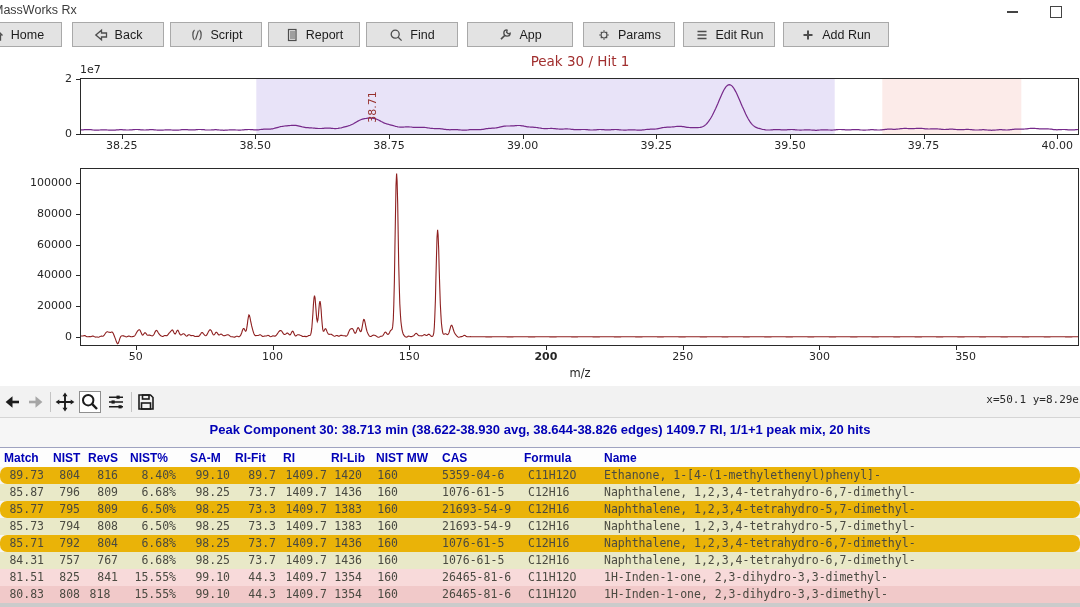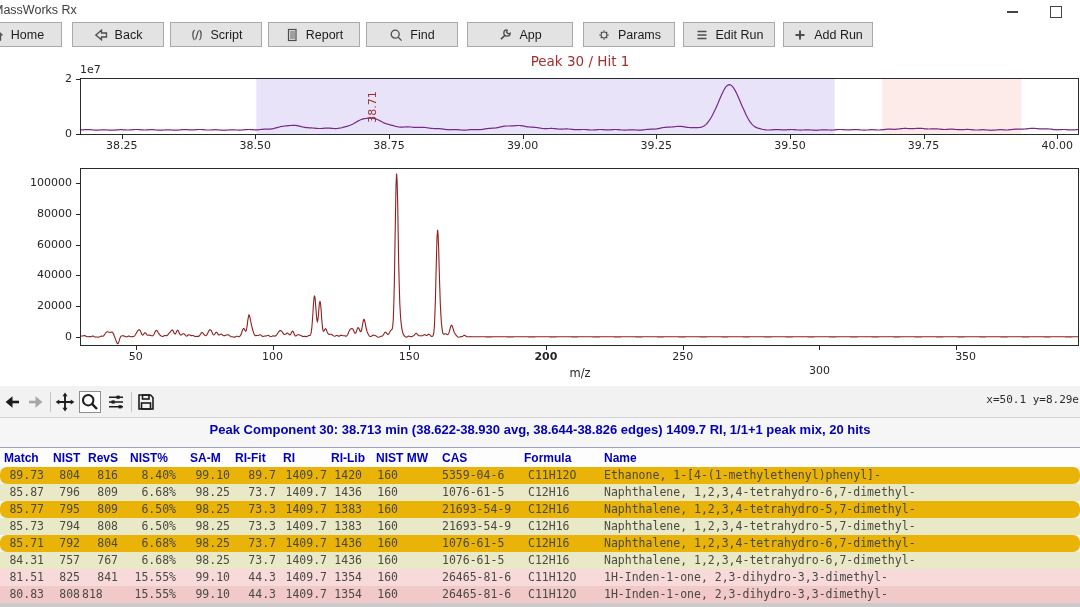--- a/index.html
+++ b/index.html
@@ -121,21 +121,21 @@
           <path d="M7 2.2 V3.6 M7 10.4 V11.8 M2.2 7 H3.6 M10.4 7 H11.8 M3.8 3.8 L4.8 4.8 M9.2 9.2 L10.2 10.2 M3.8 10.2 L4.8 9.2 M9.2 4.8 L10.2 3.8"></path>
         </svg>
       <span>Params</span>
     </div>
     <div class="tb-btn" style="left:683px;width:92px">
       <svg class="tb-ic" width="14" height="14" viewBox="0 0 14 14" fill="none" stroke="#4d4d4d" stroke-width="1.6">
           <path d="M2.5 3.5 H11.5 M2.5 7 H11.5 M2.5 10.5 H11.5"></path>
         </svg>
       <span>Edit Run</span>
     </div>
-    <div class="tb-btn" style="left:783px;width:90px">
+    <div class="tb-btn" style="left:783px;width:106px">
       <svg class="tb-ic" width="14" height="14" viewBox="0 0 14 14" fill="none" stroke="#4d4d4d" stroke-width="2">
           <path d="M7 2.5 V11.5 M2.5 7 H11.5"></path>
         </svg>
       <span>Add Run</span>
     </div>
   </div>
 
   <div id="plot1">
     <div id="plot1-title">Peak 30 / Hit 1</div>
     <div id="offset-label">1e7</div>
@@ -182,21 +182,21 @@
       <div class="plot-label" style="left: 115.784px; top: 188px; width: 40px; text-align: center;">50</div>
       <div class="tickmark" style="left: 272.509px; top: 184px; width: 1px; height: 4px;"></div>
       <div class="plot-label" style="left: 252.509px; top: 188px; width: 40px; text-align: center;">100</div>
       <div class="tickmark" style="left: 409.234px; top: 184px; width: 1px; height: 4px;"></div>
       <div class="plot-label" style="left: 389.234px; top: 188px; width: 40px; text-align: center;">150</div>
       <div class="tickmark" style="left: 545.959px; top: 184px; width: 1px; height: 4px;"></div>
       <div class="plot-label" style="left: 525.959px; top: 188px; width: 40px; text-align: center; font-weight: bold;">200</div>
       <div class="tickmark" style="left: 682.685px; top: 184px; width: 1px; height: 4px;"></div>
       <div class="plot-label" style="left: 662.685px; top: 188px; width: 40px; text-align: center;">250</div>
       <div class="tickmark" style="left: 819.41px; top: 184px; width: 1px; height: 4px;"></div>
-      <div class="plot-label" style="left: 799.41px; top: 188px; width: 40px; text-align: center; margin-top: 14px;">300</div>
+      <div class="plot-label" style="left: 799.41px; top: 188px; width: 40px; text-align: center;">300</div>
       <div class="tickmark" style="left: 956.135px; top: 184px; width: 1px; height: 4px;"></div>
       <div class="plot-label" style="left: 936.135px; top: 188px; width: 40px; text-align: right;">350</div>
       <div class="tickmark" style="left: 76px; top: 174.986px; width: 4px; height: 1px;"></div>
       <div class="plot-label" style="left: 18px; top: 167.986px; width: 54px; text-align: right;">0</div>
       <div class="tickmark" style="left: 76px; top: 144.163px; width: 4px; height: 1px;"></div>
       <div class="plot-label" style="left: 18px; top: 137.163px; width: 54px; text-align: right;">20000</div>
       <div class="tickmark" style="left: 76px; top: 113.34px; width: 4px; height: 1px;"></div>
       <div class="plot-label" style="left: 18px; top: 106.34px; width: 54px; text-align: right;">40000</div>
       <div class="tickmark" style="left: 76px; top: 82.5166px; width: 4px; height: 1px;"></div>
       <div class="plot-label" style="left: 18px; top: 75.5166px; width: 54px; text-align: right;">60000</div>
@@ -362,21 +362,21 @@
           <div class="tcell" style="left: 278px; width: 51px; text-align: right; padding-right: 2px;">1409.7</div>
           <div class="tcell" style="left: 329px; width: 35px; text-align: right; padding-right: 2px;">1354</div>
           <div class="tcell" style="left: 364px; width: 68px; text-align: right; padding-right: 34px;">160</div>
           <div class="tcell" style="left: 432px; width: 92px; text-align: left; padding-left: 10px;">26465-81-6</div>
           <div class="tcell" style="left: 524px; width: 76px; text-align: left; padding-left: 4px;">C11H12O</div>
           <div class="tcell" style="left: 600px; width: 480px; text-align: left; padding-left: 4px;">1H-Inden-1-one, 2,3-dihydro-3,3-dimethyl-</div>
         </div>
         <div class="trow p2">
           <div class="tcell" style="left: 0px; width: 46px; text-align: right; padding-right: 2px;">80.83</div>
           <div class="tcell" style="left: 46px; width: 36px; text-align: right; padding-right: 2px;">808</div>
-          <div class="tcell" style="left: 82px; width: 38px; text-align: left; padding-right: 2px;">818</div>
+          <div class="tcell" style="left: 82px; width: 38px; text-align: center; padding-right: 2px;">818</div>
           <div class="tcell" style="left: 120px; width: 58px; text-align: right; padding-right: 2px;">15.55%</div>
           <div class="tcell" style="left: 178px; width: 54px; text-align: right; padding-right: 2px;">99.10</div>
           <div class="tcell" style="left: 232px; width: 46px; text-align: right; padding-right: 2px;">44.3</div>
           <div class="tcell" style="left: 278px; width: 51px; text-align: right; padding-right: 2px;">1409.7</div>
           <div class="tcell" style="left: 329px; width: 35px; text-align: right; padding-right: 2px;">1354</div>
           <div class="tcell" style="left: 364px; width: 68px; text-align: right; padding-right: 34px;">160</div>
           <div class="tcell" style="left: 432px; width: 92px; text-align: left; padding-left: 10px;">26465-81-6</div>
           <div class="tcell" style="left: 524px; width: 76px; text-align: left; padding-left: 4px;">C11H12O</div>
           <div class="tcell" style="left: 600px; width: 480px; text-align: left; padding-left: 4px;">1H-Inden-1-one, 2,3-dihydro-3,3-dimethyl-</div>
         </div>

